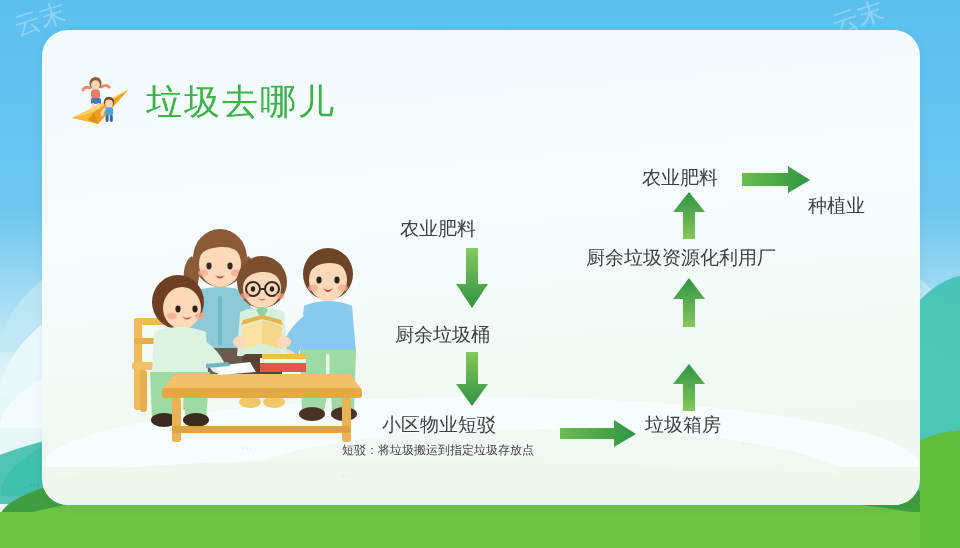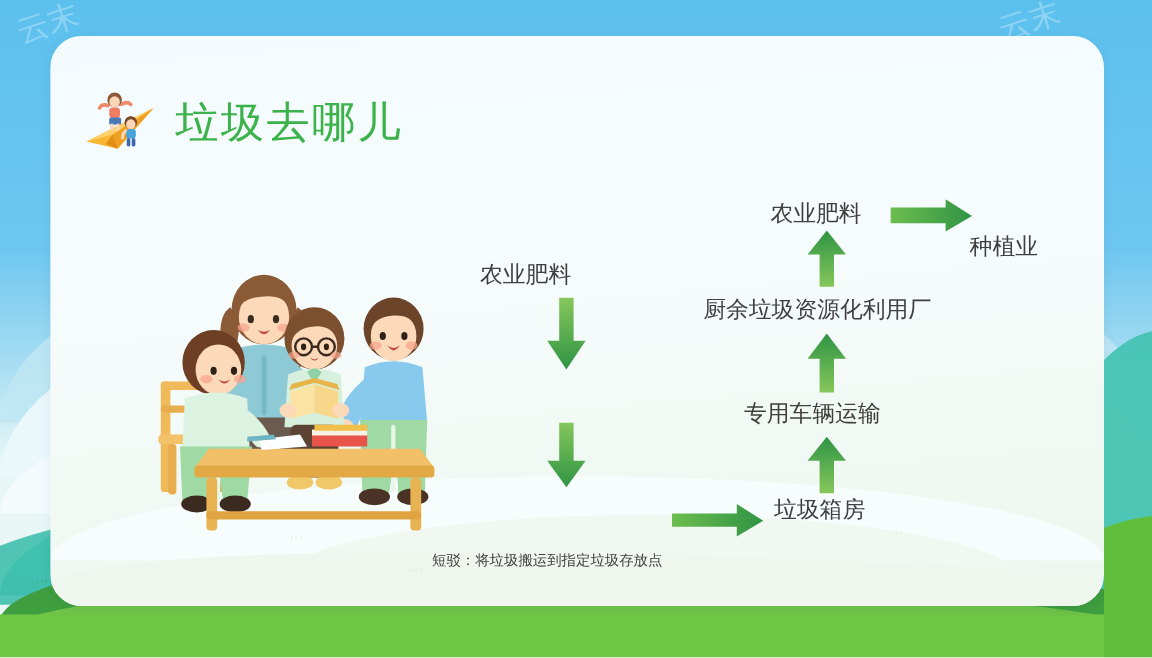--- a/index.html
+++ b/index.html
@@ -320,33 +320,35 @@
     <svg class="arrow" style="left:412px; top:218px;" width="36" height="62" viewBox="0 0 36 62">
       <defs>
         <linearGradient id="gDown1" x1="0" y1="0" x2="0" y2="1">
           <stop offset="0%" stop-color="#86c75b"></stop>
             <stop offset="100%" stop-color="#2f9444"></stop>
         </linearGradient>
       </defs>
       <polygon points="12,0 24,0 24,36 34,36 18,60 2,36 12,36" fill="url(#gDown1)"></polygon>
     </svg>
 
+    <div class="node" style="left:353px; top:292px;">厨余垃圾桶</div>
 
     <svg class="arrow" style="left:412px; top:322px;" width="36" height="56" viewBox="0 0 36 56">
       <defs>
         <linearGradient id="gDown2" x1="0" y1="0" x2="0" y2="1">
           <stop offset="0%" stop-color="#86c75b"></stop>
             <stop offset="100%" stop-color="#2f9444"></stop>
         </linearGradient>
       </defs>
       <polygon points="12,0 24,0 24,32 34,32 18,54 2,32 12,32" fill="url(#gDown2)"></polygon>
     </svg>
 
-
-    <div class="note" style="left:318px; top:412px;margin-top:17px;">短驳：将垃圾搬运到指定垃圾存放点</div>
+    <div class="node" style="left:340px; top:382px;">小区物业短驳</div>
+
+    <div class="note" style="left:300px; top:412px;">短驳：将垃圾搬运到指定垃圾存放点</div>
 
     <svg class="arrow" style="left:518px; top:390px;" width="78" height="28" viewBox="0 0 78 28">
       <defs>
         <linearGradient id="gRight1" x1="0" y1="0" x2="1" y2="0">
           <stop offset="0%" stop-color="#6dbd4f"></stop>
             <stop offset="100%" stop-color="#2f9444"></stop>
         </linearGradient>
       </defs>
       <polygon points="0,8 54,8 54,0 76,14 54,27 54,19 0,19" fill="url(#gRight1)"></polygon>
     </svg>
@@ -356,21 +358,20 @@
     <svg class="arrow" style="left:630px; top:334px;" width="34" height="48" viewBox="0 0 34 48">
       <defs>
         <linearGradient id="gUp1" x1="0" y1="0" x2="0" y2="1">
           <stop offset="0%" stop-color="#2f9444"></stop>
             <stop offset="100%" stop-color="#86c75b"></stop>
         </linearGradient>
       </defs>
       <polygon points="17,0 33,20 23,20 23,47 11,47 11,20 1,20" fill="url(#gUp1)"></polygon>
     </svg>
 
-    <div class="node" style="left:578px; top:302px;">专用车辆运输</div>
 
     <svg class="arrow" style="left:630px; top:248px;" width="34" height="50" viewBox="0 0 34 50">
       <defs>
         <linearGradient id="gUp2" x1="0" y1="0" x2="0" y2="1">
           <stop offset="0%" stop-color="#2f9444"></stop>
             <stop offset="100%" stop-color="#86c75b"></stop>
         </linearGradient>
       </defs>
       <polygon points="17,0 33,21 23,21 23,49 11,49 11,21 1,21" fill="url(#gUp2)"></polygon>
     </svg>

